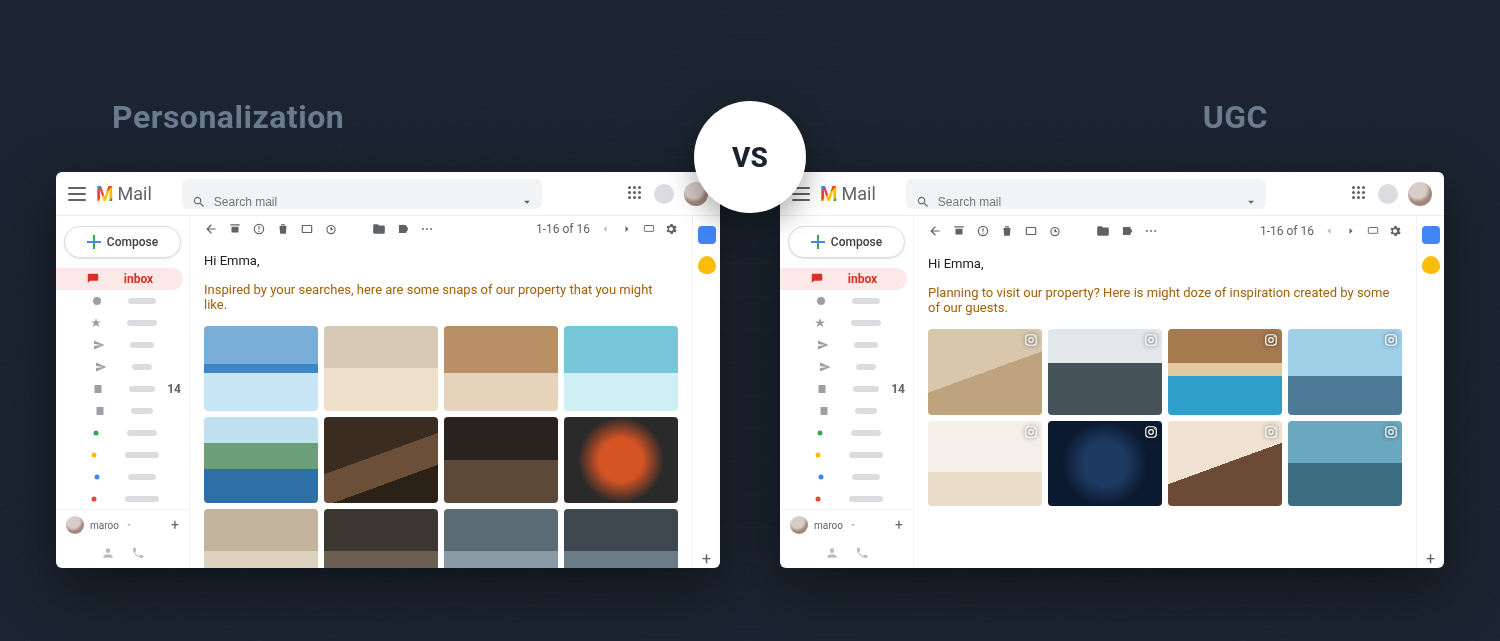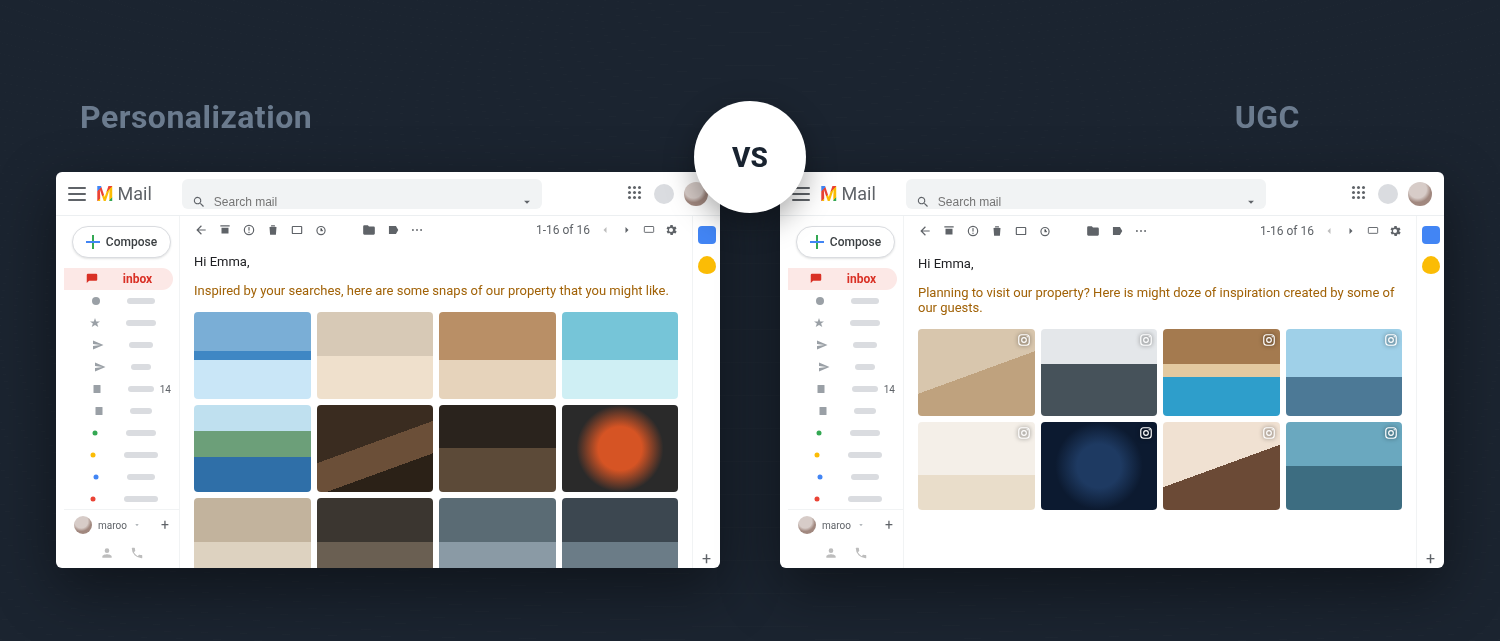--- a/index.html
+++ b/index.html
@@ -16,21 +16,21 @@
     background:
       repeating-radial-gradient(ellipse 1200px 220px at 50% -60px, rgba(255,255,255,0.02) 0 1px, transparent 1px 36px);
     opacity: 0.6;
   }
   .titles {
     position: absolute;
     top: 98px;
     width: 100%;
     display: flex;
     justify-content: space-between;
-    padding: 0 80px;
+    padding: 0 112px;
   }
   .title {
     color: #6b7b8e;
     font-size: 32px;
     font-weight: 700;
     letter-spacing: 0.5px;
   }
   .title.right { margin-right: 120px; }
   .vs-circle {
     position: absolute;
@@ -109,26 +109,25 @@
   .search .chev { position: absolute; right: 8px; }
   .hdr-right { margin-left: auto; display: flex; align-items: center; gap: 10px; }
   .dot-grid { width: 16px; height: 16px; display: grid; grid-template-columns: repeat(3,3px); grid-template-rows: repeat(3,3px); gap: 2px; cursor:pointer;}
   .dot-grid span { background: #5f6368; border-radius: 50%; }
   .hdr-circle { width: 20px; height: 20px; border-radius: 50%; background: #dadce0; }
   .hdr-avatar { width: 24px; height: 24px; border-radius: 50%; background: radial-gradient(circle at 40% 30%, #d7ccc8 0 40%, #a1887f 60%); }
 
   
   .body-row { flex: 1; display: flex; min-height: 0; }
   .sidebar {
-    width: 124px;
+    width: 134px;
     border-right: 1px solid #f1f3f4;
     display: flex; flex-direction: column;
     padding-top: 10px;
     font-size: 12px;
-    padding-left: 8px;
   }
   .compose {
     margin: 0 8px 10px;
     height: 32px;
     border: 1px solid #dadce0;
     border-radius: 16px;
     background: #fff;
     display: flex; align-items: center; justify-content: center;
     gap: 6px;
     color: #3c4043; font-weight: 500;
@@ -155,21 +154,21 @@
     background: #fce8e6;
     border-top-right-radius: 12px;
     border-bottom-right-radius: 12px;
     margin-right: 6px;
   }
   .nav-item .nic { width: 14px; height: 14px; display:flex; align-items:center; justify-content:center;}
   .nav-item .lbl-stub {
     height: 6px; border-radius: 3px; background: #dadce0;
   }
   .nav-item.active .lbl-text { color: #d93025; font-weight: 700; font-size: 12px; text-transform: lowercase; }
-  .nav-item .count { position: absolute; right: 8px; color: #5f6368; font-size: 10px; }
+  .nav-item .count { position: absolute; right: 8px; color: #5f6368; font-size: 12px; font-weight: bold; }
   .side-bottom {
     border-top: 1px solid #f1f3f4;
     padding: 6px 10px;
     display: flex; align-items: center; justify-content: space-between;
   }
   .side-bottom .avatar-sm { width: 18px; height:18px; border-radius:50%; background: radial-gradient(circle at 40% 30%, #d7ccc8 0 40%, #a1887f 60%);}
   .side-bottom .who { color:#5f6368; font-size:10px; }
   .side-bottom .plus { color:#5f6368; font-size:14px; cursor:pointer; }
   .side-footer { display:flex; gap:16px; justify-content:center; padding:6px 0 8px; color:#bdbdbd;}
   .side-footer svg { width:14px; height:14px; }

